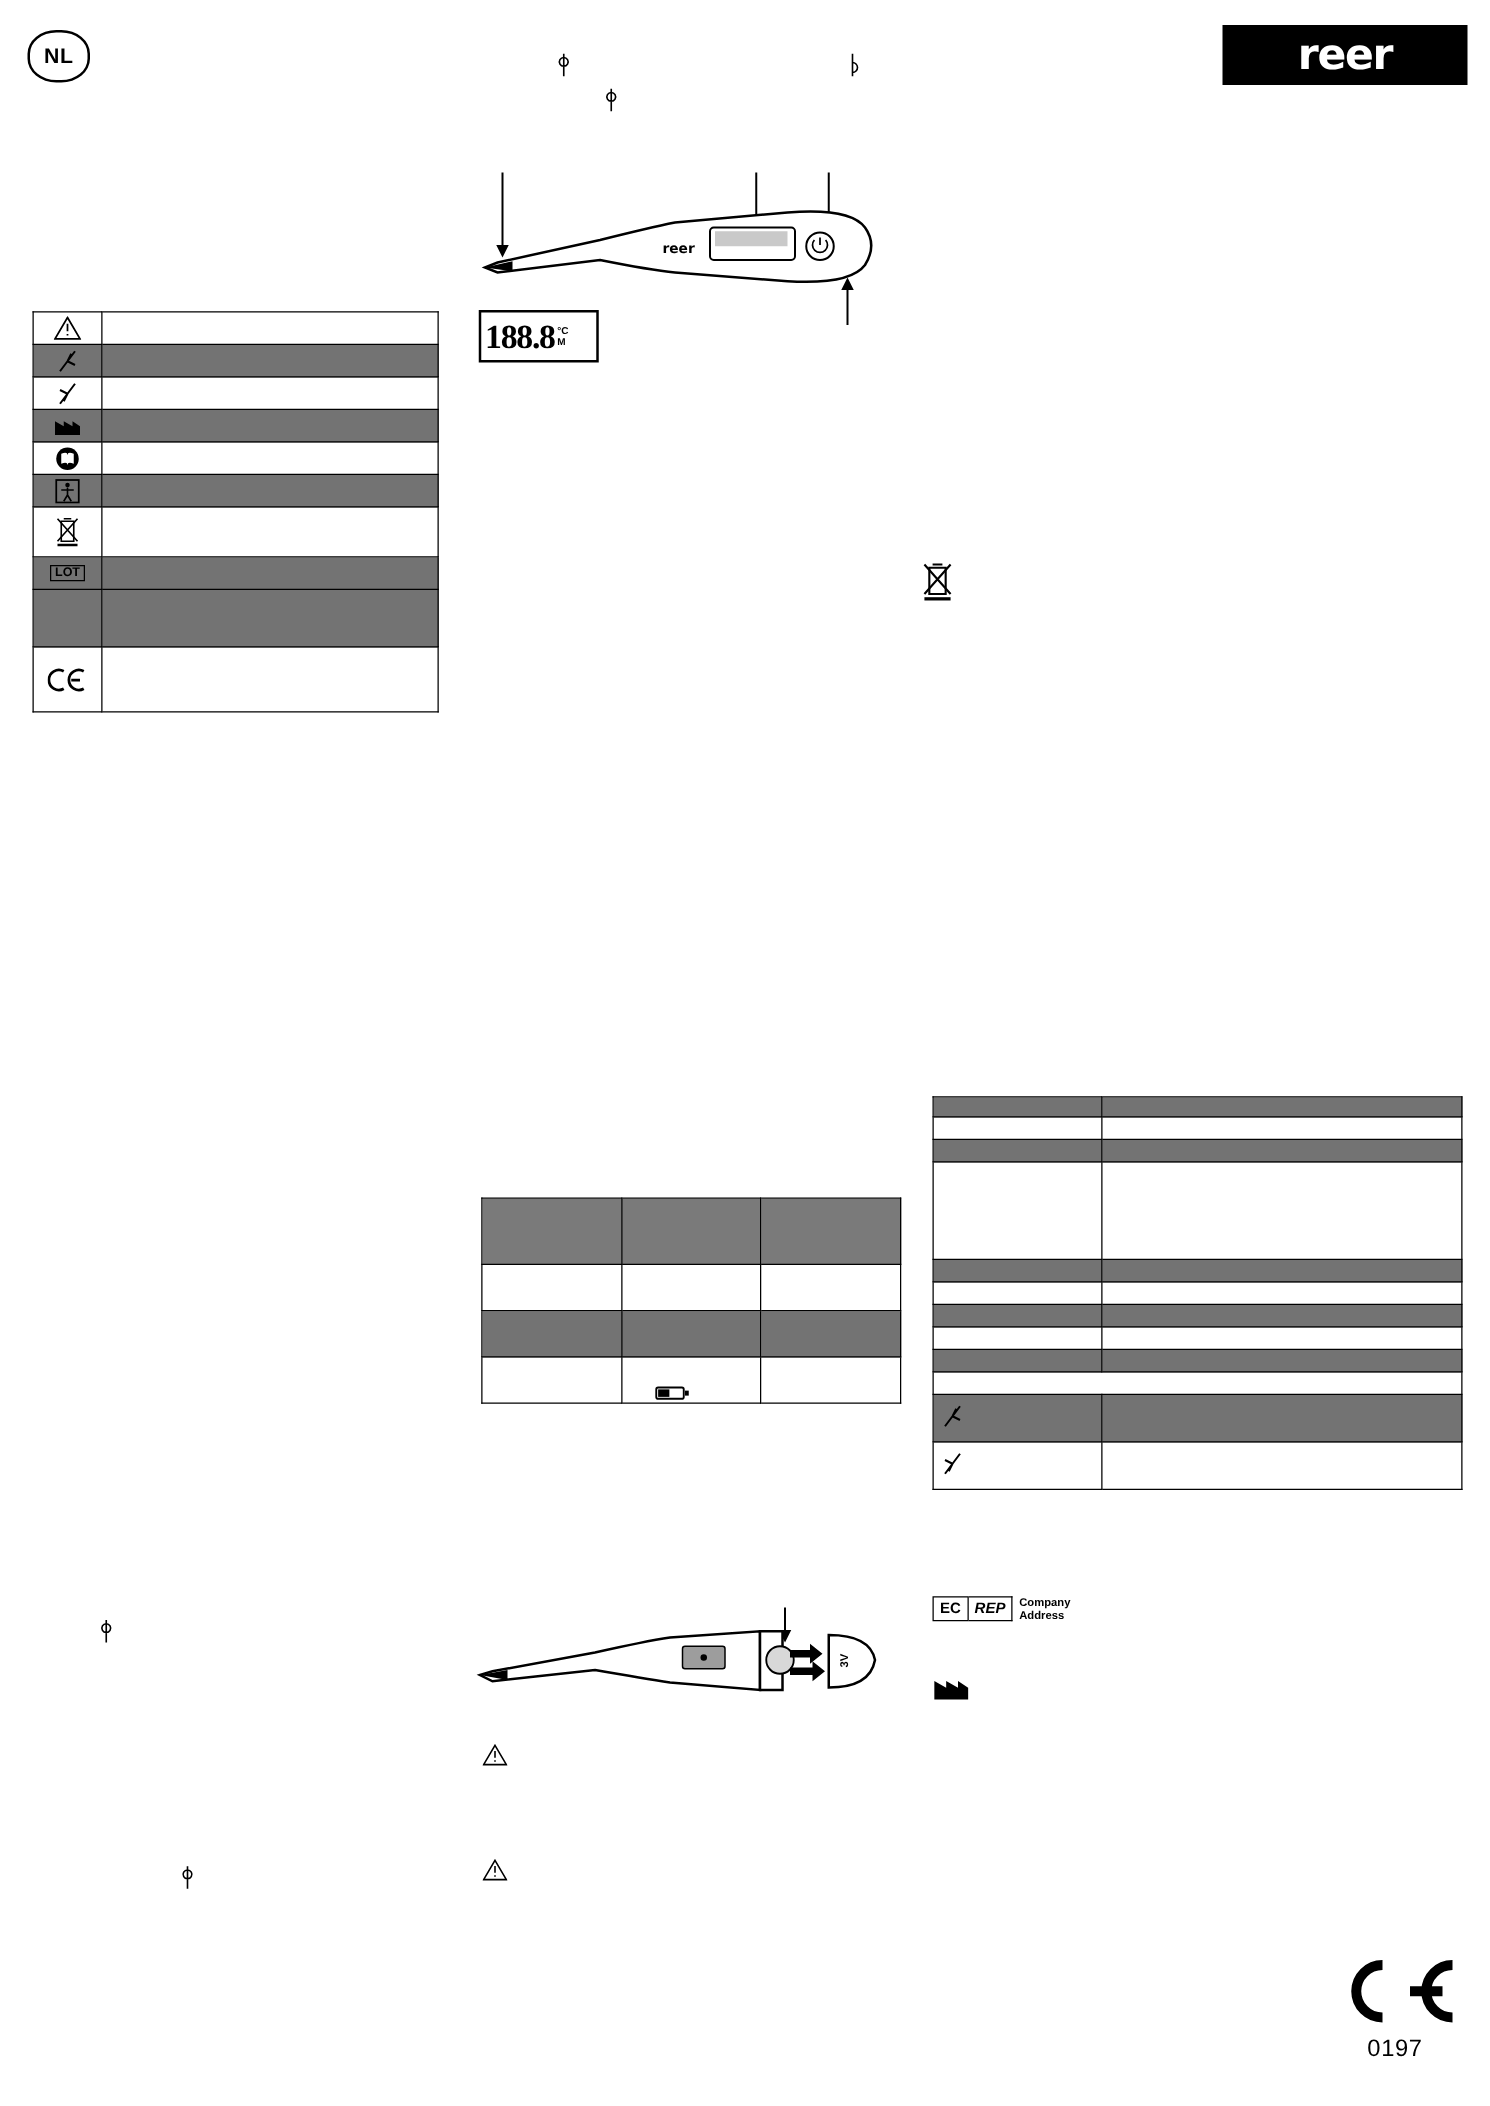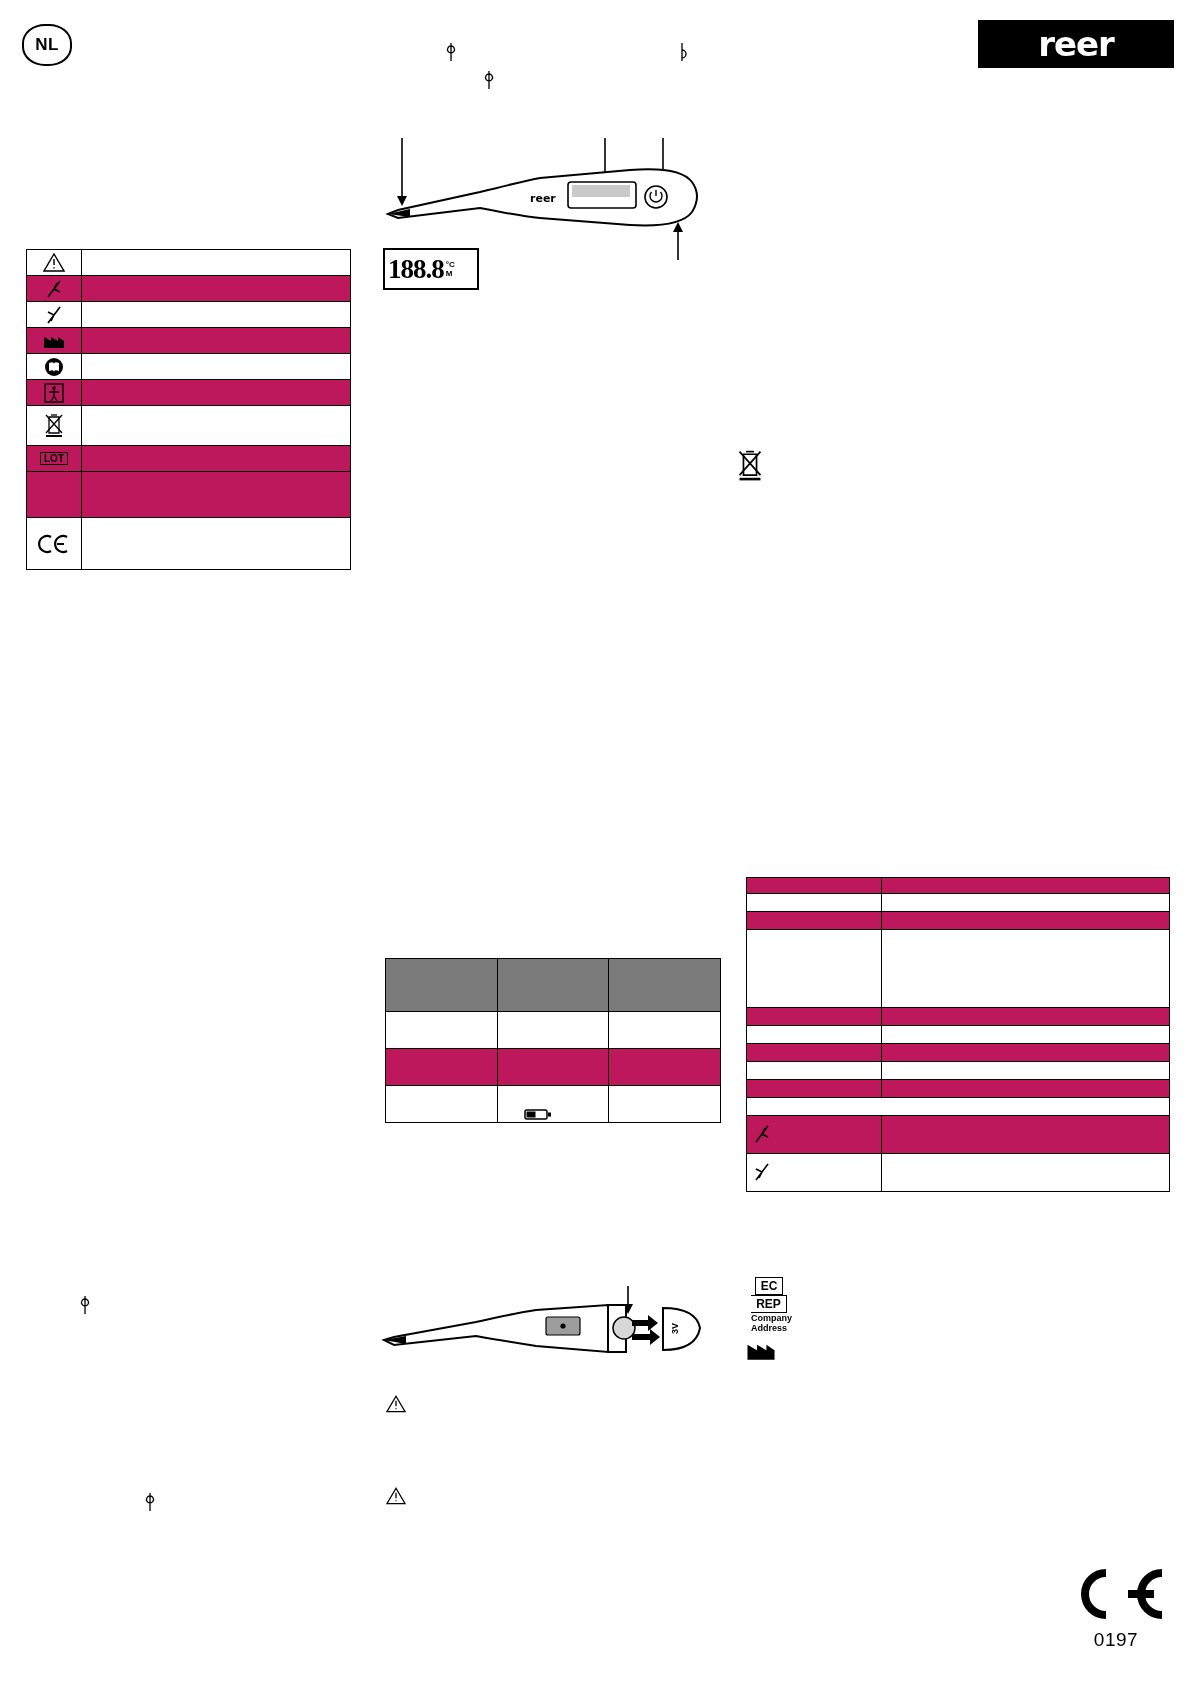--- a/index.html
+++ b/index.html
@@ -38,21 +38,21 @@
   .sym-table{
     position:absolute;left:26px;top:249px;
     width:325px;border:1px solid #000;border-collapse:collapse;
   }
   .sym-table td{
     border:1px solid #000;
     height:25px;vertical-align:middle;
     font-size:10px;padding:0 4px;
   }
   .sym-table td.ico{width:46px;text-align:center;}
-  .shade{background:#be185d;}
+  .shade{background:#737373;}
   .ico svg{display:block;margin:0 auto;}
 
   
   .diagram{position:absolute;left:380px;top:130px;width:420px;height:170px;}
   .lcd{
     position:absolute;left:383px;top:248px;
     width:92px;height:38px;border:2px solid #000;
     display:flex;align-items:center;
     background:#fff;
   }
@@ -87,26 +87,26 @@
   }
   .spec-table td.lab{width:124px;}
   .r-h1{height:16px;}
   .r-h2{height:18px;}
   .r-big{height:78px;}
   .r-sym{height:38px;}
 
   
   .ecrep{
     position:absolute;left:746px;top:1277px;
-    display:flex;align-items:center;font-size:9px;flex-direction:column;
+    display:flex;font-size:9px;
   }
   .ecrep .b{
     border:1.5px solid #000;padding:1px 5px;font-weight:bold;font-size:12px;
   }
-  .ecrep .b2{border-left:0;}
+  .ecrep .b2{border-left:0;font-style:italic;}
   .ecrep .addr{margin-left:5px;font-weight:bold;line-height:10px;}
 
   .factory-mark{position:absolute;left:746px;top:1338px;}
 
   
   .bottom-diag{position:absolute;left:380px;top:1280px;width:345px;height:105px;}
 
   
   .ce-big{position:absolute;right:22px;bottom:34px;text-align:center;}
   .ce-num{font-size:19px;font-weight:normal;letter-spacing:.5px;margin-top:2px;}

